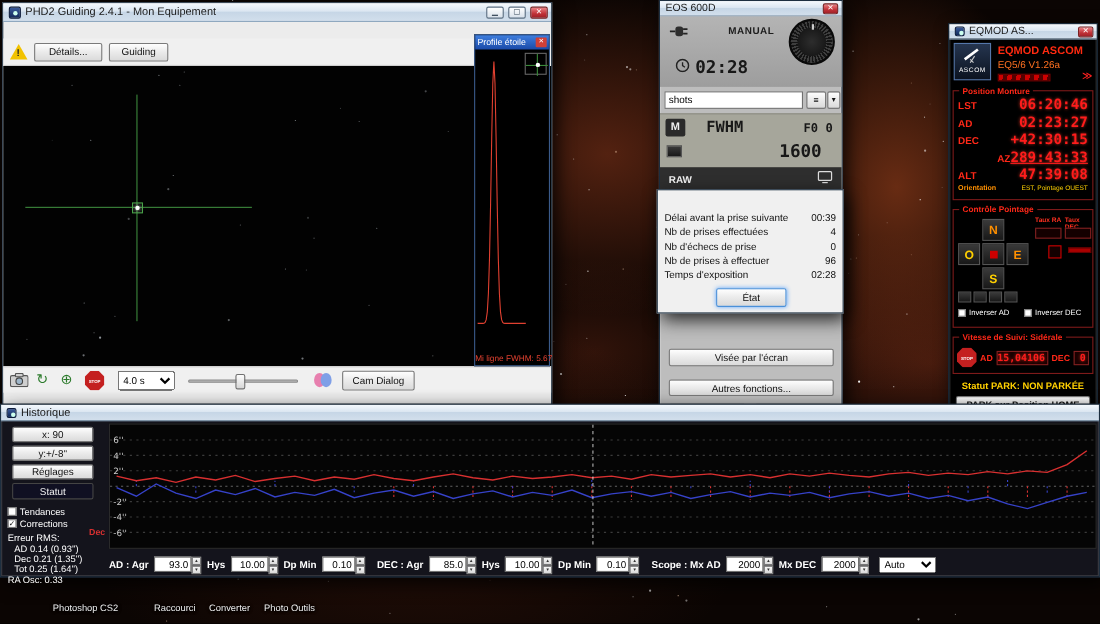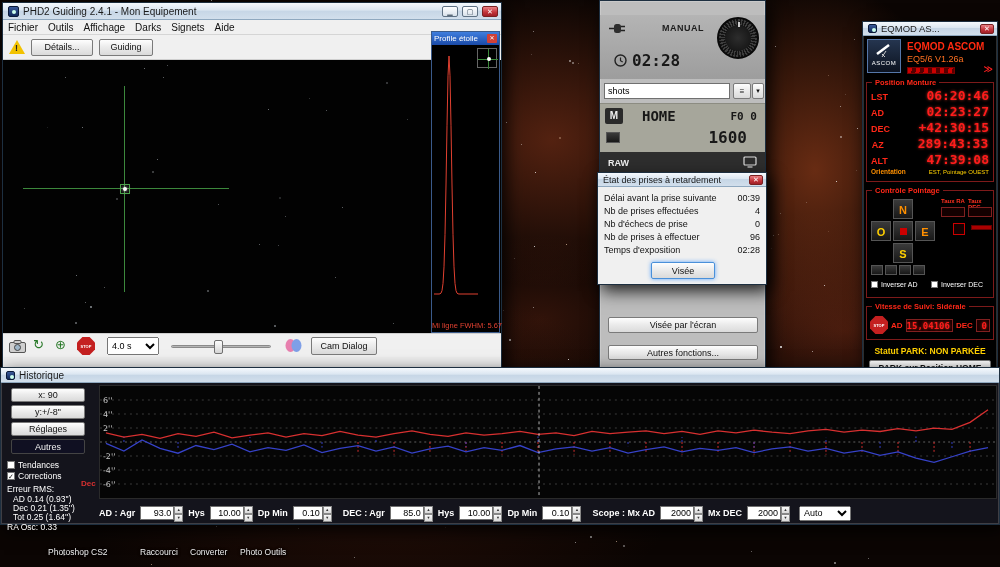--- a/index.html
+++ b/index.html
@@ -292,28 +292,20 @@
   <div style="position:absolute;left:193px;top:373px;width:118px;height:11px;z-index:1;background:linear-gradient(#dce7f2,#bccdde);border:1px solid #5a7a9a;font-size:8px;color:#123;text-align:center;line-height:9px;">Diagnostics</div>
 
   <div class="win" style="left:2px;top:2px;width:500px;height:373px;z-index:3;">
     <div class="tbar" style="height:17px;">
       <span class="appico"></span>
       <span class="ttl">PHD2 Guiding 2.4.1 - Mon Equipement</span>
       <span class="wbtn">▁</span>
       <span class="wbtn">▢</span>
       <span class="wbtn close">✕</span>
     </div>
-    <div style="display:flex;align-items:center;height:15px;background:#f0f0f0;border-bottom:1px solid #d5d5d5;">
-      <span class="menu-item">Fichier</span>
-      <span class="menu-item">Outils</span>
-      <span class="menu-item">Affichage</span>
-      <span class="menu-item">Darks</span>
-      <span class="menu-item">Signets</span>
-      <span class="menu-item">Aide</span>
-    </div>
     <div style="position:absolute;left:0;top:32px;width:428px;height:25px;background:#f0f0f0;display:flex;align-items:center;gap:6px;padding:0 6px;border-bottom:1px solid #cfcfcf;">
       <span style="width:0;height:0;border-left:8px solid transparent;border-right:8px solid transparent;border-bottom:14px solid #f2c200;position:relative;flex:none;">
           <i style="position:absolute;left:-2px;top:3px;font-style:normal;font-size:9px;font-weight:bold;color:#222;">!</i>
         </span>
       <span class="btn" style="width:62px;height:17px;">Détails...</span>
       <span class="btn" style="width:54px;height:17px;">Guiding</span>
     </div>
     <div style="position:absolute;left:0;top:57px;width:498px;height:273px;background:#020202;overflow:hidden;">
       <div id="phd-stars" style="position:absolute;inset:0;">
           <div style="position: absolute; left: 141px; top: 8px; width: 1px; height: 1px; border-radius: 50%; background: rgb(207, 214, 221); opacity: 0.67;"></div>
@@ -385,20 +377,24 @@
       <span style="position:absolute;left:282px;top:4px;"><svg width="17" height="15" viewBox="0 0 17 15">
             <ellipse cx="5.5" cy="7.5" rx="5" ry="6.5" fill="#e77fae"></ellipse>
             <ellipse cx="11.5" cy="7.5" rx="5" ry="6.5" fill="#7f9fe7"></ellipse>
           </svg></span>
       <span class="btn" style="position:absolute;left:308px;top:3px;width:66px;height:18px;">Cam Dialog</span>
     </div>
 
   </div>
 
   <div class="win" style="left:599px;top:0;width:167px;height:383px;z-index:3;background:#bdbdbd;">
+    <div class="tbar" style="height:14px;font-size:9.5px;">
+      <span class="ttl">EOS 600D</span>
+      <span class="wbtn close" style="width:14px;height:10px;line-height:8px;">✕</span>
+    </div>
     <div style="position:absolute;left:0;top:14px;width:100%;height:64px;background:linear-gradient(#b4b4b4,#9d9d9d);">
       <span style="position:absolute;left:8px;top:6px;"><svg width="20" height="15" viewBox="0 0 20 15">
             <path d="M1 7.5h5" stroke="#222" stroke-width="1.5" fill="none"></path>
             <rect x="6" y="3" width="7" height="9" rx="2.5" fill="#2e2e2e"></rect>
             <path d="M13 5.5h4M13 9.5h4" stroke="#222" stroke-width="1.5" fill="none"></path>
           </svg></span>
       <span style="position:absolute;left:62px;top:8px;font-size:9px;font-weight:bold;color:#1c1c1c;letter-spacing:.5px;">MANUAL</span>
       <span style="position:absolute;right:6px;top:2px;width:42px;height:42px;border-radius:50%;background:repeating-conic-gradient(#3e3e3e 0deg 5deg,#141414 5deg 10deg);border:2px solid #090909;">
         <i style="position:absolute;inset:6px;border-radius:50%;background:radial-gradient(#2d2d2d,#101010);display:block;"></i>
         <i style="position:absolute;left:19px;top:3px;width:2px;height:5px;background:#ccc;display:block;"></i>
@@ -407,43 +403,39 @@
             <circle cx="6.5" cy="6.5" r="5.5" fill="none" stroke="#222" stroke-width="1.4"></circle>
             <path d="M6.5 3.5v3.2l2.2 1.4" stroke="#222" stroke-width="1.2" fill="none"></path>
           </svg></span>
       <span class="lcd" style="position:absolute;left:32px;top:36px;font-size:16px;">02:28</span>
     </div>
     <input class="inp" style="position: absolute; left: 4px; top: 82px; width: 126px; height: 16px; padding: 0px 3px; font-size: 9px;" value="shots">
     <span class="btn" style="position:absolute;left:133px;top:82px;width:18px;height:16px;font-size:8px;">≡</span>
     <span class="btn" style="position:absolute;left:152px;top:82px;width:12px;height:16px;font-size:7px;">▾</span>
     <div style="position:absolute;left:0;top:102px;width:100%;height:72px;background:#a6a69b;border-top:1px solid #8c8c82;border-bottom:1px solid #8c8c82;">
       <span style="position:absolute;left:5px;top:4px;width:18px;height:16px;background:#2a2a2a;color:#eee;font-size:10px;font-weight:bold;text-align:center;line-height:16px;border-radius:2px;">M</span>
-      <span class="lcd" style="position:absolute;left:42px;top:4px;font-size:14px;">HOME</span>
+      <span class="lcd" style="position:absolute;left:42px;top:4px;font-size:14px;">FWHM</span>
       <span class="lcd" style="position:absolute;right:8px;top:6px;font-size:11px;">F0 0</span>
       <span class="minibtn" style="position:absolute;left:6px;top:28px;width:14px;height:11px;display:block;"></span>
       <span class="lcd" style="position:absolute;right:18px;top:24px;font-size:16px;">1600</span>
       <div style="position:absolute;left:0;bottom:0;width:100%;height:22px;background:#2e2e2e;display:flex;align-items:center;">
         <span style="color:#f2f2f2;font-weight:bold;font-size:9px;padding-left:8px;flex:1;">RAW</span>
         <span style="padding-right:8px;"><svg width="14" height="12" viewBox="0 0 14 12">
               <rect x="1" y="1" width="12" height="8" rx="1" fill="none" stroke="#ddd" stroke-width="1.2"></rect>
               <path d="M4.5 11h5" stroke="#ddd" stroke-width="1.2"></path>
             </svg></span>
       </div>
     </div>
     <span class="btn" style="position:absolute;left:8px;top:316px;width:150px;height:16px;">Visée par l'écran</span>
     <span class="btn" style="position:absolute;left:8px;top:344px;width:150px;height:15px;">Autres fonctions...</span>
     <span class="btn" style="position:absolute;left:8px;top:366px;width:70px;height:13px;opacity:.75;"></span>
     <span class="btn" style="position:absolute;left:86px;top:366px;width:70px;height:13px;opacity:.75;"></span>
   </div>
 
   <div class="win" style="left:597px;top:172px;width:170px;height:113px;z-index:4;background:#f0f0f0;">
-    <div class="tbar" style="height:14px;font-size:9px;">
-      <span class="ttl">État des prises à retardement</span>
-      <span class="wbtn close" style="width:14px;height:10px;line-height:8px;">✕</span>
-    </div>
     <div style="position:absolute;left:0;top:14px;right:0;bottom:0;padding:5px 6px 0;">
       <div style="display:flex;justify-content:space-between;font-size:9px;color:#111;line-height:13px;">
         <span>Délai avant la prise suivante</span>
           <span>00:39</span>
       </div>
       <div style="display:flex;justify-content:space-between;font-size:9px;color:#111;line-height:13px;">
         <span>Nb de prises effectuées</span>
           <span>4</span>
       </div>
       <div style="display:flex;justify-content:space-between;font-size:9px;color:#111;line-height:13px;">
@@ -451,21 +443,21 @@
           <span>0</span>
       </div>
       <div style="display:flex;justify-content:space-between;font-size:9px;color:#111;line-height:13px;">
         <span>Nb de prises à effectuer</span>
           <span>96</span>
       </div>
       <div style="display:flex;justify-content:space-between;font-size:9px;color:#111;line-height:13px;">
         <span>Temps d'exposition</span>
           <span>02:28</span>
       </div>
-      <span class="btn" style="position:absolute;left:53px;bottom:5px;width:64px;height:17px;border-color:#4a90d9;box-shadow:0 0 4px rgba(80,160,255,.9);">Visée</span>
+      <span class="btn" style="position:absolute;left:53px;bottom:5px;width:64px;height:17px;border-color:#4a90d9;box-shadow:0 0 4px rgba(80,160,255,.9);">État</span>
     </div>
   </div>
 
   <div class="win" style="left:862px;top:21px;width:136px;height:366px;z-index:4;background:#000;">
     <div class="tbar" style="height:14px;font-size:9.5px;">
       <span class="appico" style="width:9px;height:9px;"></span>
       <span class="ttl">EQMOD AS...</span>
       <span class="wbtn close" style="width:14px;height:10px;line-height:8px;">✕</span>
     </div>
     <div style="position:absolute;left:4px;top:17px;right:4px;height:38px;">
@@ -489,23 +481,23 @@
             <span class="seg" style="font-size:13px;">06:20:46</span>
           </div>
         <div style="display:flex;justify-content:space-between;align-items:baseline;height:16px;">
             <span class="rlab" style="font-size:9px;">AD</span>
             <span class="seg" style="font-size:13px;">02:23:27</span>
           </div>
         <div style="display:flex;justify-content:space-between;align-items:baseline;height:16px;">
             <span class="rlab" style="font-size:9px;">DEC</span>
             <span class="seg" style="font-size:13px;">+42:30:15</span>
           </div>
-        <div style="display:flex;justify-content:center;align-items:baseline;height:16px;gap:34px;">
+        <div style="display:flex;justify-content:flex-end;align-items:baseline;height:16px;">
             <span class="rlab" style="font-size:9px;">AZ</span>
-            <span class="seg" style="font-size:13px;">289:43:33</span>
+            <span class="seg" style="font-size:13px;text-decoration:underline;">289:43:33</span>
           </div>
         <div style="display:flex;justify-content:space-between;align-items:baseline;height:16px;">
             <span class="rlab" style="font-size:9px;">ALT</span>
             <span class="seg" style="font-size:13px;">47:39:08</span>
           </div>
         <div style="display:flex;justify-content:space-between;align-items:baseline;height:10px;">
             <span style="font-size:6.5px;color:#ff9000;font-weight:bold;">Orientation</span>
             <span style="font-size:6px;color:#ffd000;">EST, Pointage OUEST</span>
           </div>
       </div>
@@ -561,21 +553,21 @@
   <div class="win" style="left:0;top:367px;width:1000px;height:158px;z-index:5;background:#14141c;">
     <div class="tbar" style="height:15px;">
       <span class="appico" style="width:9px;height:9px;"></span>
       <span class="ttl">Historique</span>
     </div>
 
     <div style="position:absolute;left:0;top:15px;width:96px;bottom:0;">
       <span class="btn" style="position:absolute;left:10px;top:5px;width:74px;height:14px;">x: 90</span>
       <span class="btn" style="position:absolute;left:10px;top:22px;width:74px;height:14px;">y:+/-8''</span>
       <span class="btn" style="position:absolute;left:10px;top:39px;width:74px;height:14px;">Réglages</span>
-      <span class="btn" style="position:absolute;left:10px;top:56px;width:74px;height:15px;background:#101022;color:#eee;border-color:#444;">Autres</span>
+      <span class="btn" style="position:absolute;left:10px;top:56px;width:74px;height:15px;background:#101022;color:#eee;border-color:#444;">Statut</span>
       <span style="position:absolute;left:6px;top:77px;display:inline-flex;align-items:center;gap:3px;">
           <i class="cb"></i>
           <b style="font-weight:normal;font-size:8.5px;color:#fff;">Tendances</b>
         </span>
       <span style="position:absolute;left:6px;top:88px;display:inline-flex;align-items:center;gap:3px;">
           <i class="cb">✓</i>
           <b style="font-weight:normal;font-size:8.5px;color:#fff;">Corrections</b>
         </span>
       <span style="position:absolute;left:6px;top:101px;font-size:8.5px;color:#fff;">Erreur RMS:</span>
       <span style="position:absolute;left:12px;top:111px;font-size:8.5px;color:#fff;">AD 0.14 (0.93'')</span>

